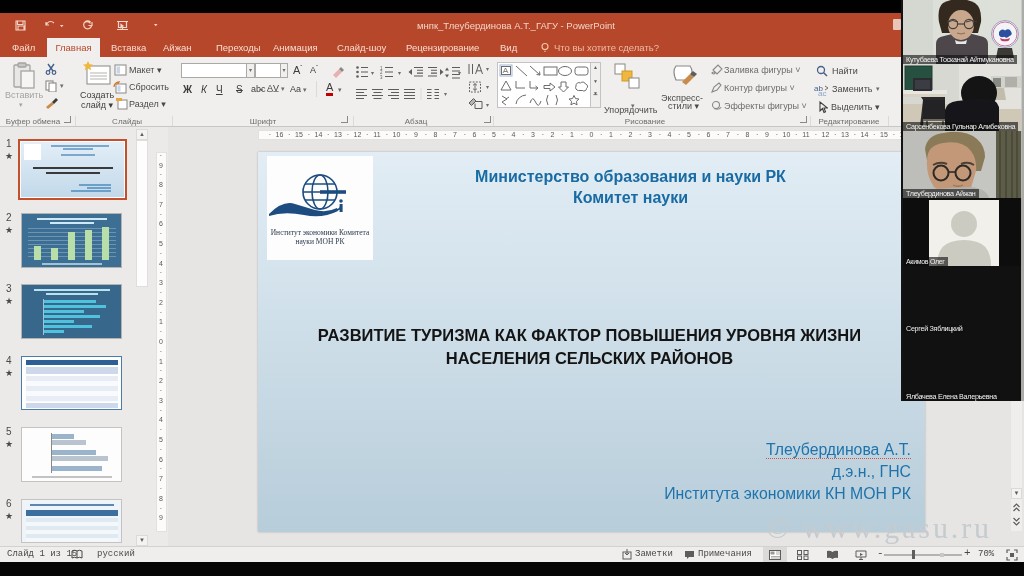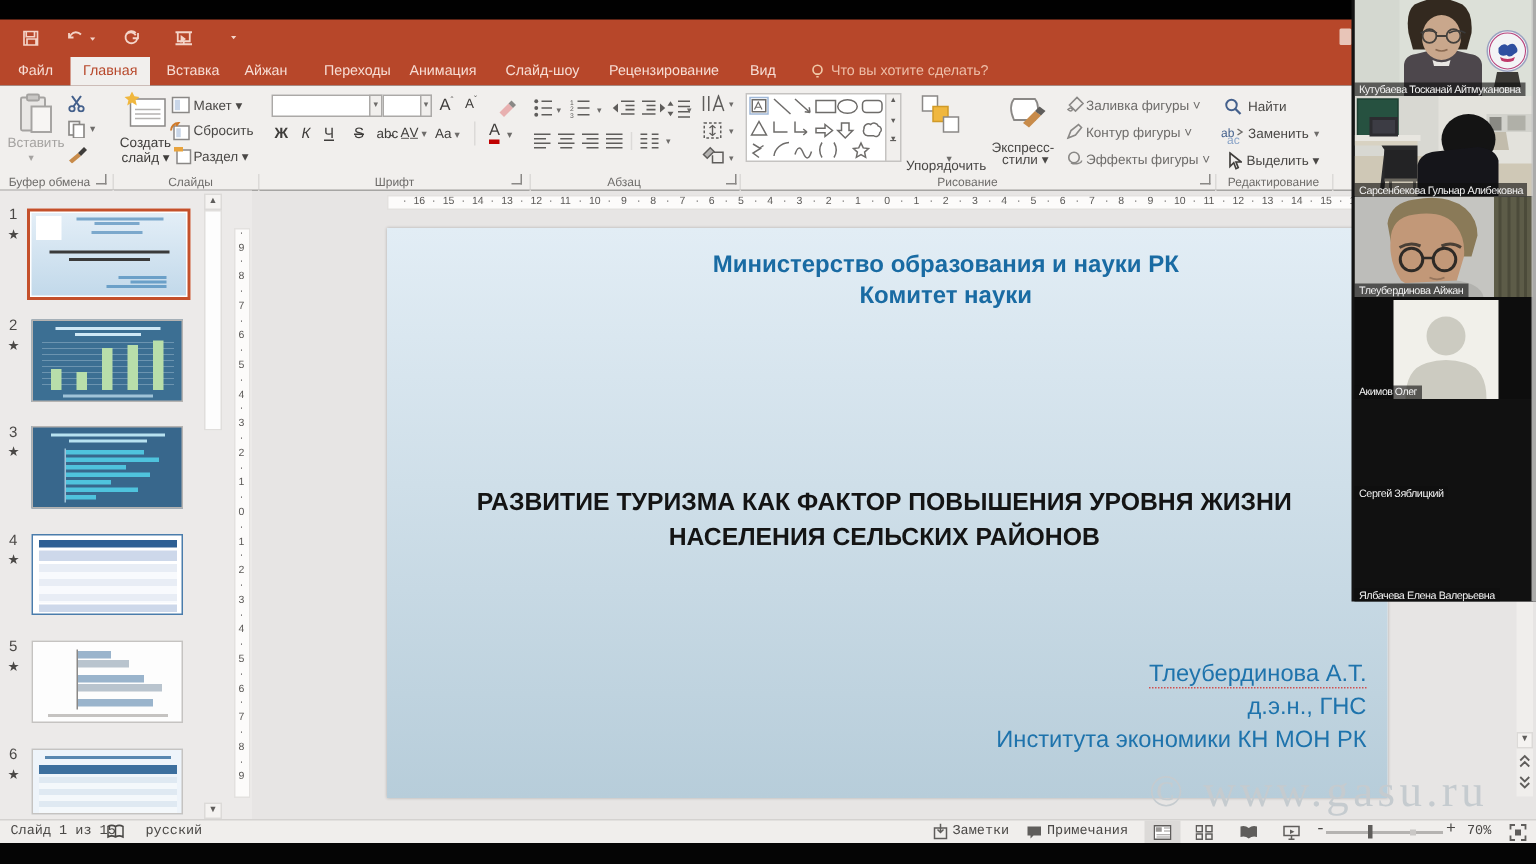--- a/index.html
+++ b/index.html
@@ -32,20 +32,21 @@
   <svg class="abs" style="left:14px;top:6px" width="150" height="14" viewBox="0 0 150 14">
     <g stroke="#f4d5c9" fill="none" stroke-width="1.2">
       <path d="M2 2 h9 v9 h-9 z M3.5 2 v3.5 h5.5 v-3.5 M4 11 v-4 h6 v4" stroke-width="1.1"></path>
       <path d="M40 4 c-2-2-5-2-6.5 0 l-1.5 1.8 M32 3 v3 h3"></path>
       <path d="M70 4 c2-2 5-2 6.5 0.5 M78 3 v3.5 h-3.5 M77.5 7 a4 4 0 1 1 -1-4"></path>
       <path d="M103 2.5 h11 M104.5 2.5 v6 h8 v-6 M103 10.5 h11 M108.5 8.5 v2"></path>
       <path d="M107 5.5 l2 1.5 -2 1.5 z" fill="#f4d5c9"></path>
     </g>
     <path d="M46 6 l3.5 0 -1.75 2.2z M140 5 l3.5 0 -1.75 2.2z" fill="#f4d5c9"></path>
   </svg>
+  <div class="abs" id="qtitle" style="left:417px;top:0">мнпк_Тлеубердинова А.Т._ГАГУ - PowerPoint</div>
   <div class="abs" style="left:893px;top:6px;width:8px;height:11px;background:#e8c5b8;border-radius:1px"></div>
 </div>
 <div class="abs" id="tabrow">
   <div class="abs tab" style="left:12px">Файл</div>
   <div class="abs tabactive tab" style="left:47px;width:53px;height:19px;text-align:center">Главная</div>
   <div class="abs tab" style="left:111px">Вставка</div>
   <div class="abs tab" style="left:163px">Айжан</div>
   <div class="abs tab" style="left:216px">Переходы</div>
   <div class="abs tab" style="left:273px">Анимация</div>
   <div class="abs tab" style="left:337px">Слайд-шоу</div>
@@ -451,20 +452,35 @@
       <span style="position:absolute;left:0;width:10px;text-align:center;top:323.2px">7</span>
       <span style="position:absolute;left:0;width:10px;text-align:center;top:313.4px">·</span>
       <span style="position:absolute;left:0;width:10px;text-align:center;top:342.8px">8</span>
       <span style="position:absolute;left:0;width:10px;text-align:center;top:333.0px">·</span>
       <span style="position:absolute;left:0;width:10px;text-align:center;top:362.4px">9</span>
       <span style="position:absolute;left:0;width:10px;text-align:center;top:352.6px">·</span>
     </div>
 
   <div class="abs" id="slide" style="left:258px;top:25px;width:667px;height:380px;background:linear-gradient(180deg,#e2edf5 0%,#cfdfe9 45%,#b7cdda 100%);box-shadow:0 0 2px rgba(0,0,0,.25)">
 
+    <div class="abs" style="left:9px;top:4px;width:106px;height:104px;background:#fdfdfd">
+      <svg class="abs" style="left:0px;top:10px" width="92" height="58" viewBox="0 0 92 58">
+        <g stroke="#1d4d80" fill="none" stroke-width="1.6">
+          <circle cx="53" cy="26" r="17"></circle>
+          <ellipse cx="53" cy="26" rx="8" ry="17"></ellipse>
+          <path d="M38 18 h30 M36 26 h17 M38 34 h30"></path>
+        </g>
+        <path d="M53 24.2 h26 v3.6 h-26z" fill="#1d4d80"></path>
+        <path d="M2 48 q14-14 26-10 q10 3 20 6 q12 3 22-2 l1 3 q-16 8 -34 4 q-20-4 -35 1z" fill="#1d4d80"></path>
+        <path d="M70 44 q4-1 4-5" stroke="#1d4d80" stroke-width="1.8" fill="none"></path>
+        <rect x="72.6" y="38" width="3" height="8" fill="#1d4d80"></rect>
+        <circle cx="74" cy="35" r="1.8" fill="#1d4d80"></circle>
+      </svg>
+      <div class="abs" style="left:0;top:72px;width:106px;text-align:center;font-family:'Liberation Serif',serif;font-size:7.5px;line-height:1.2;color:#2b3a4e">Институт экономики Комитета<br>науки МОН РК</div>
+    </div>
 
     <div class="abs" style="left:120px;top:14px;width:505px;text-align:center;color:#196ba3;font-weight:bold;font-size:16px;line-height:1.32">Министерство образования и науки РК<br>Комитет науки</div>
 
     <div class="abs" style="left:250px;top:287px;width:403px;text-align:right;color:#1e73ac;font-size:15.8px;line-height:22px">
       <span style="border-bottom:1.5px dotted #d05050">Тлеубердинова А.Т.</span><br>д.э.н., ГНС<br>Института экономики КН МОН РК</div>
 
     <div class="abs" style="left:28px;top:172px;width:607px;text-align:center;color:#141414;font-weight:bold;font-size:16.5px;line-height:1.42;letter-spacing:0px">РАЗВИТИЕ ТУРИЗМА КАК ФАКТОР ПОВЫШЕНИЯ УРОВНЯ ЖИЗНИ НАСЕЛЕНИЯ СЕЛЬСКИХ РАЙОНОВ</div>
   </div>
 
   <div class="abs" style="left:766px;top:384px;width:300px;color:#c5cbcf;font-family:'Liberation Serif',serif;font-size:30px;letter-spacing:2.9px">© www.gasu.ru</div>

